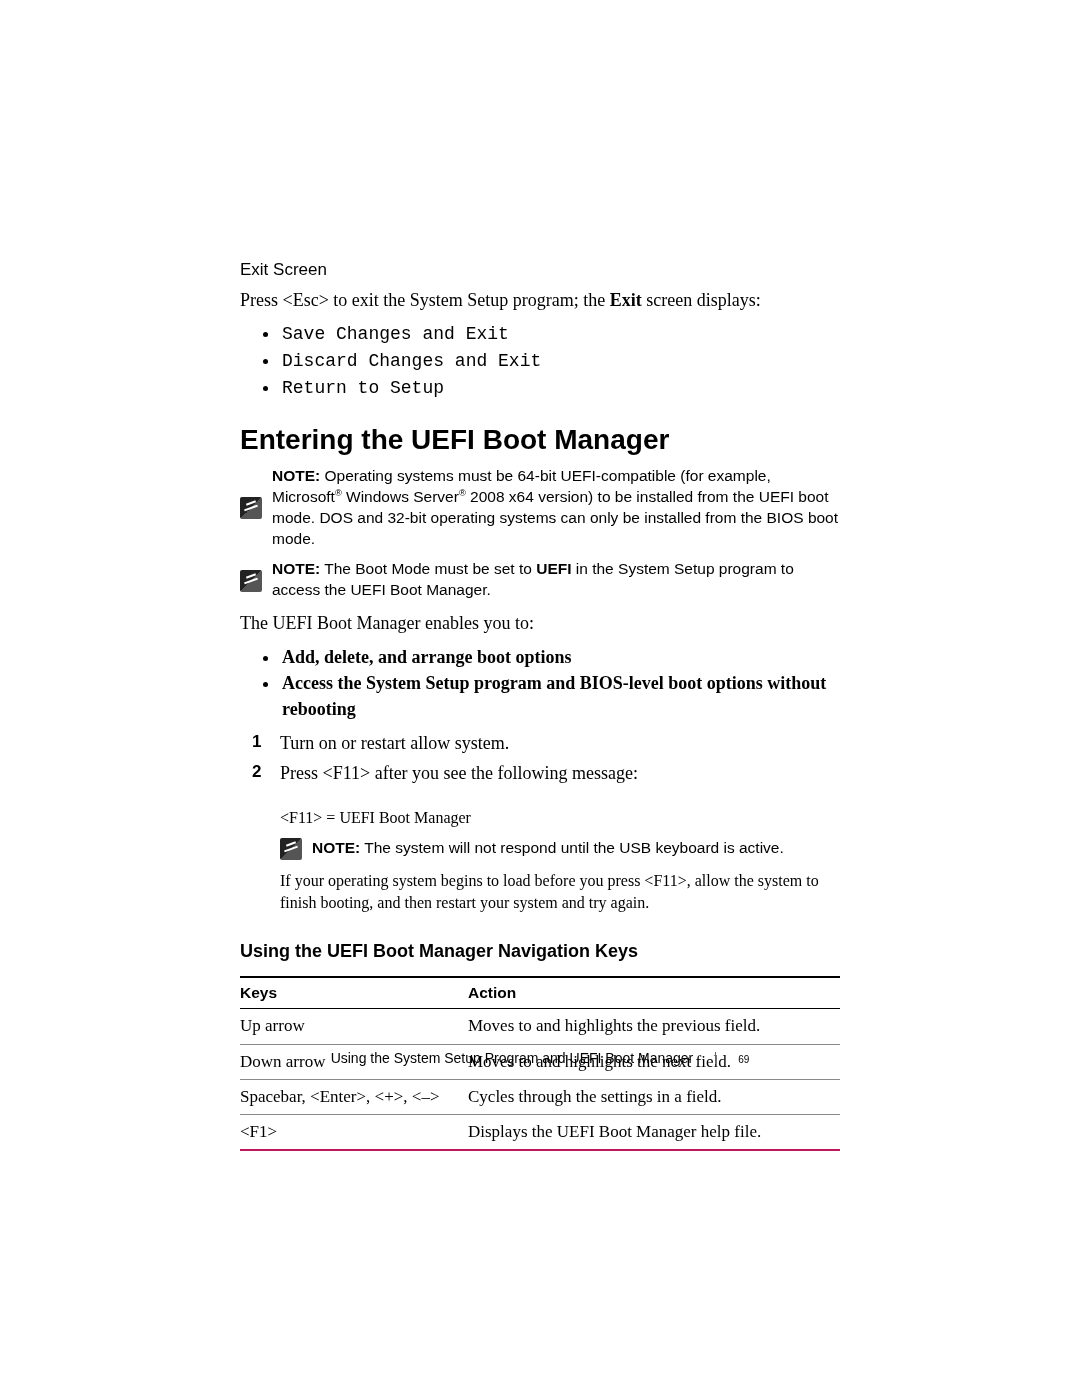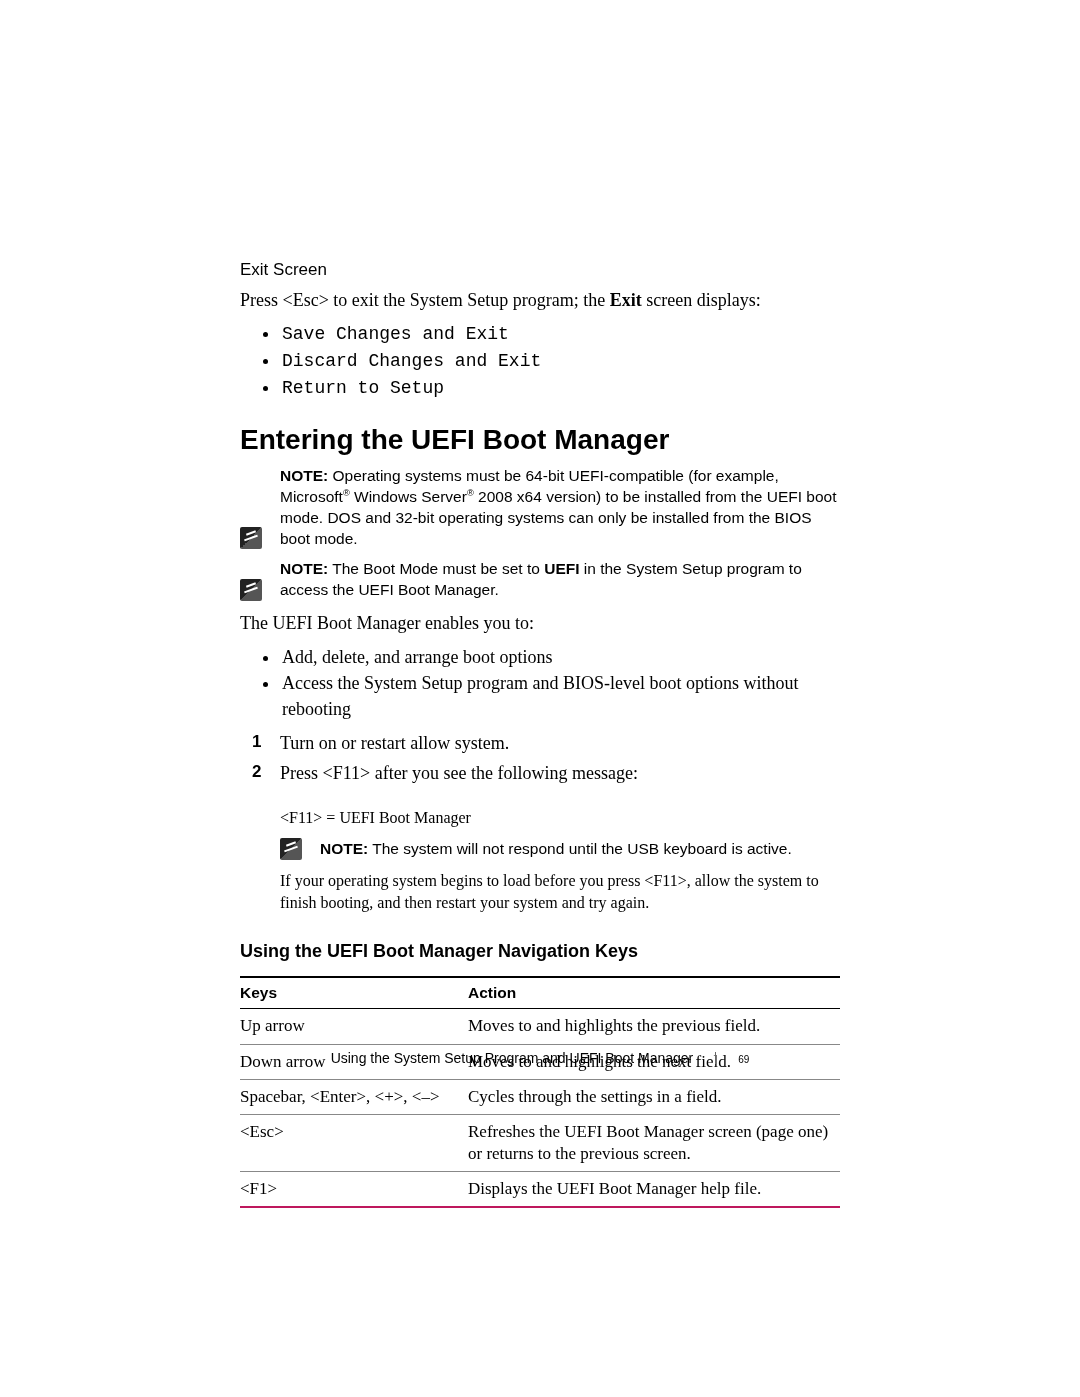--- a/index.html
+++ b/index.html
@@ -38,23 +38,22 @@
   }
   .mono { font-family: "Courier New", Courier, monospace; font-size: 18px; }
   h1.section-title {
     font-family: Arial, Helvetica, sans-serif;
     font-weight: bold;
     font-size: 28px;
     margin: 22px 0 10px 0;
   }
   .note-row {
     display: flex;
-    align-items: flex-end;
+    align-items: center;
     margin: 6px 0 10px 0;
-    gap: 8px;
   }
   .note-icon {
     flex: 0 0 22px;
     height: 22px;
     margin-right: 10px;
     margin-top: 1px;
     background: linear-gradient(135deg, #222 0 50%, #555 50% 100%);
     position: relative;
     border-radius: 2px;
   }
@@ -190,21 +189,21 @@
   </div>
 
   <div class="note-row">
     <span class="note-icon"></span>
     <div class="note-body">
       <span class="lbl">NOTE:</span><span> The Boot Mode must be set to </span><b>UEFI</b><span> in the System Setup program to access the UEFI Boot Manager.</span>
     </div>
   </div>
 
   <p class="body-text">The UEFI Boot Manager enables you to:</p>
-  <ul class="bullets" style="margin-bottom:8px;">
+  <ul class="bullets" style="margin-bottom:8px;font-weight:bold;">
     <li>Add, delete, and arrange boot options</li>
     <li>Access the System Setup program and BIOS-level boot options without rebooting</li>
   </ul>
 
   <ol class="steps">
     <li>
       <span>Turn on or restart allow system.</span>
     </li>
     <li>
       <span>Press &lt;F11&gt; after you see the following message:</span>
@@ -235,24 +234,20 @@
       </tr>
       <tr>
         <td>Down arrow</td>
         <td>Moves to and highlights the next field.</td>
       </tr>
       <tr>
         <td>Spacebar, &lt;Enter&gt;, &lt;+&gt;, &lt;–&gt;</td>
         <td>Cycles through the settings in a field.</td>
       </tr>
       <tr>
-        <td>&lt;Esc&gt;</td>
-        <td>Refreshes the UEFI Boot Manager screen (page one) or returns to the previous screen.</td>
-      </tr>
-      <tr>
         <td>&lt;F1&gt;</td>
         <td>Displays the UEFI Boot Manager help file.</td>
       </tr>
     </tbody>
   </table>
 
 </div>
 
 <div class="footer">
   <span class="footer-line">Using the System Setup Program and UEFI Boot Manager</span>

